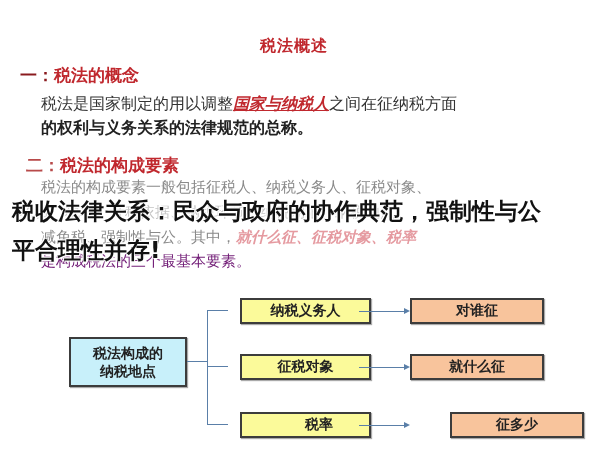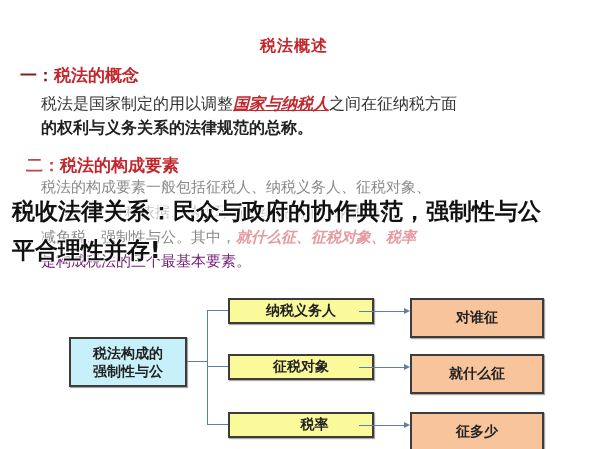--- a/index.html
+++ b/index.html
@@ -20,22 +20,22 @@
   .f3 { left:41px; top:228px; }
   .f3 .em { color:#e59aa0; font-style:italic; font-weight:bold; }
   .f4 { left:41px; top:252px; color:#701a75; }
   .overlay { font-size:23px; color:#111; font-weight:bold;
              -webkit-text-stroke:0; text-shadow:0 0 3px #fff, 0 0 2px #fff, 1px 1px 0 #fff, -1px -1px 0 #fff;padding-left:12px; }
   .ov1 { left:0px; top:196px; }
   .ov2 { left:0px; top:235px; }
   .box { position:absolute; border:2px solid #3c3c3c; display:flex; align-items:center; justify-content:center;
          font-size:14px; font-weight:bold; color:#222; box-sizing:border-box; box-shadow:1px 1px 1px #aaa; }
   .root { left:69px; top:337px; width:118px; height:50px; background:#c8f0fa; line-height:18px; text-align:center; flex-direction:column; }
-  .yel { left:228px; width:146px; height:26px; background:#fbfa9a; }
-  .org { left:410px; width:134px; height:40px; background:#f8c49c; }
+  .yel { left:240px; width:131px; height:26px; background:#fbfa9a; }
+  .org { left:410px; width:134px; height:26px; background:#f8c49c; }
   .line { position:absolute; background:#5a7fa8; }
   .arrow { position:absolute; width:0; height:0; border-top:3px solid transparent; border-bottom:3px solid transparent; border-left:6px solid #5a7fa8; }
   .watermark { position:absolute; left:485px; top:424px; font-size:19px; font-weight:bold; color:#111; letter-spacing:-1px;margin-top:27px; }
 </style>
 </head>
 <body>
 
 <div class="abs title">税法概述</div>
 
 <div class="abs h1"><span class="num">一：</span><span>税法的概念</span></div>
@@ -47,21 +47,21 @@
 <div class="abs faded f2" style="opacity:0.5">税目、税率、计税依据、纳税环节、纳税期限、纳税地点、</div>
 <div class="abs faded f3"><span>减免税、强制性与公。其中，</span><span class="em">就什么征、征税对象、税率</span></div>
 <div class="abs faded f4">是构成税法的三个最基本要素。</div>
 
 <div class="abs overlay ov1">税收法律关系：民众与政府的协作典范，强制性与公</div>
 <div class="abs overlay ov2">平合理性并存!</div>
 
 <div>
   <div class="box root">
     <span>税法构成的</span>
-    <span>强制性与公</span>
+    <span>纳税地点</span>
   </div>
 
   <div class="line" style="left:187px; top:361px; width:20px; height:1px;"></div>
   <div class="line" style="left:207px; top:310px; width:1px; height:114px;"></div>
   <div class="line" style="left:207px; top:310px; width:21px; height:1px;"></div>
   <div class="line" style="left:207px; top:366px; width:21px; height:1px;"></div>
   <div class="line" style="left:207px; top:424px; width:21px; height:1px;"></div>
 
   <div class="box yel" style="top:298px;">纳税义务人</div>
   <div class="box yel" style="top:354px;">征税对象</div>
@@ -69,16 +69,16 @@
 
   <div class="line" style="left:359px; top:311px; width:45px; height:1px;"></div>
   <div class="arrow" style="left:404px; top:308px;"></div>
   <div class="line" style="left:359px; top:367px; width:45px; height:1px;"></div>
   <div class="arrow" style="left:404px; top:364px;"></div>
   <div class="line" style="left:359px; top:425px; width:45px; height:1px;"></div>
   <div class="arrow" style="left:404px; top:422px;"></div>
 
   <div class="box org" style="top:298px;">对谁征</div>
   <div class="box org" style="top:354px;">就什么征</div>
-  <div class="box org" style="top:412px;">征多少</div>
+  <div class="box org" style="top:412px;margin-left:40px;">征多少</div>
 </div>
 
 <div class="watermark">大杨树信息网</div>
 
 </body></html>

